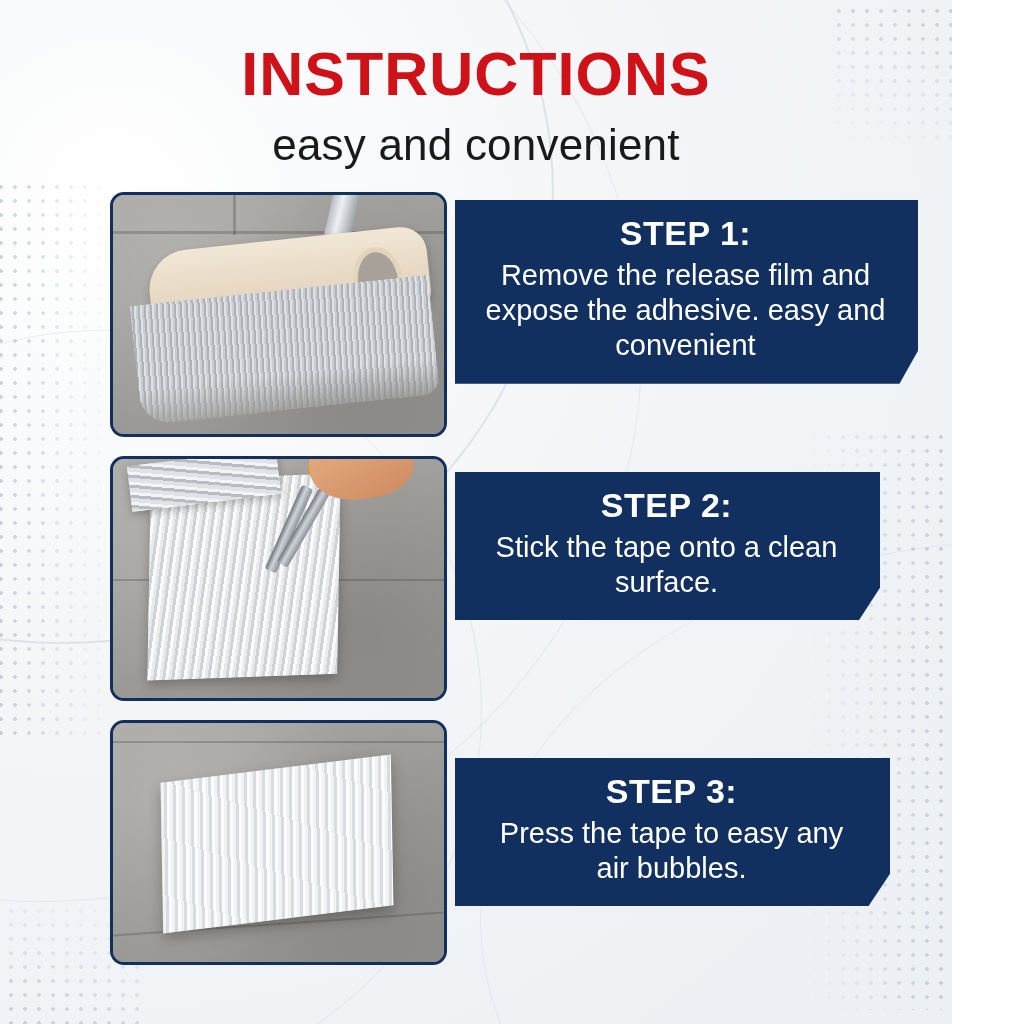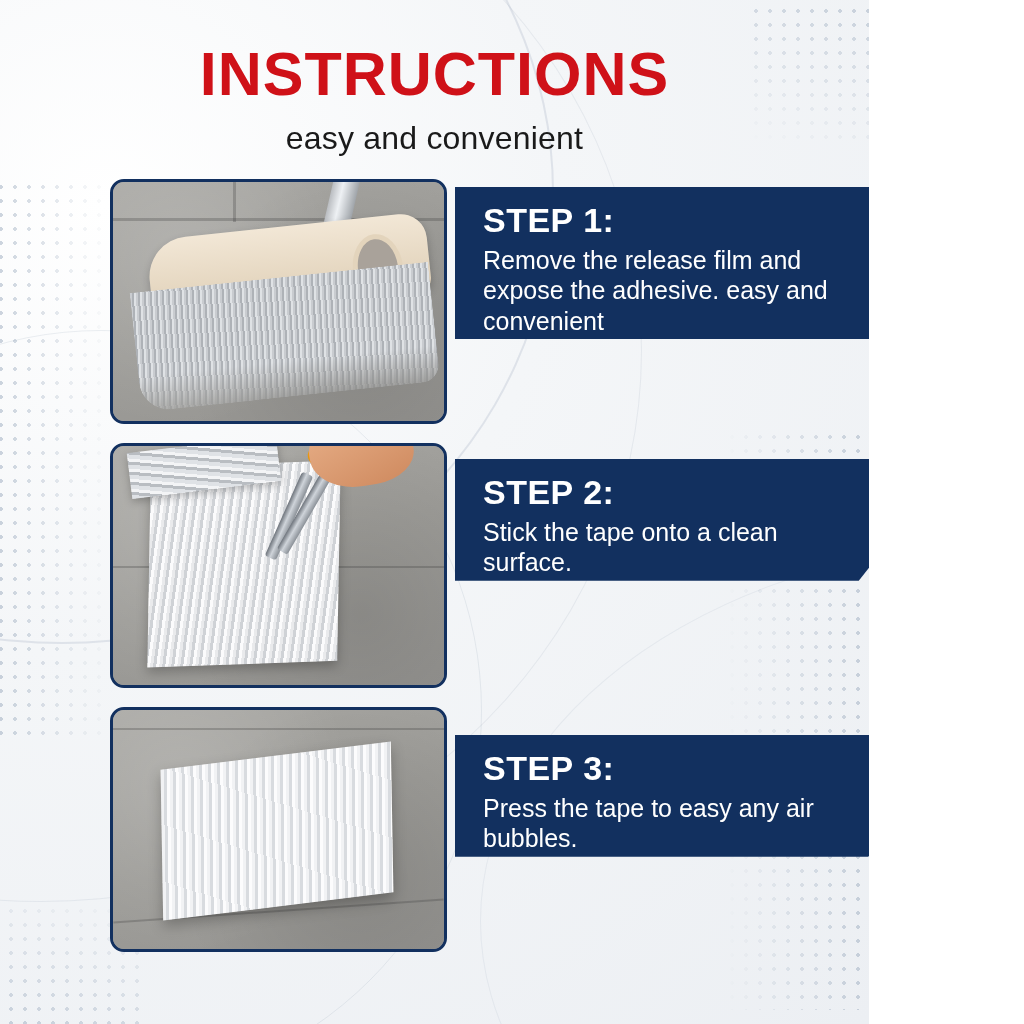--- a/index.html
+++ b/index.html
@@ -9,21 +9,21 @@
   body {
     width: 1024px;
     height: 1024px;
     font-family: "Liberation Sans", sans-serif;
     background: #ffffff;
     overflow: hidden;
   }
 
   .poster {
     position: relative;
-    width: 869px;
+    width: 952px;
     height: 1024px;
     background:
       radial-gradient(circle at 12% 20%, #ffffff 0%, #f4f6f8 40%, #eceff3 100%);
     overflow: hidden;
   }
 
   
   .bg-swoop {
     position: absolute;
     border-radius: 50%;
@@ -91,21 +91,21 @@
   }
   .title {
     font-size: 61px;
     font-weight: bold;
     letter-spacing: 1px;
     color: #cf1118;
     line-height: 1.05;
     margin: 0;
   }
   .subtitle {
-    font-size: 32px;
+    font-size: 44px;
     color: #1a1a1a;
     margin: 14px 0 0 0;
     font-weight: normal;
     letter-spacing: 0.2px;
   }
 
   
   .steps {
     position: relative;
     z-index: 5;
@@ -251,36 +251,37 @@
     box-shadow: 0 6px 14px rgba(0,0,0,0.26);
   }
 
   
   .label {
     position: absolute;
     left: 455px;
     top: 12px;
     background: #12305f;
     color: #ffffff;
-    padding: 16px 30px 3px 28px;
+    padding: 16px 30px 20px 28px;
     box-sizing: border-box;
+    text-align: center;
   }
   .label.l1 { width: 463px; top: 8px; clip-path: polygon(0 0, 100% 0, 100% 82%, 96% 100%, 0 100%); }
   .label.l2 { width: 425px; top: 16px; clip-path: polygon(0 0, 100% 0, 100% 78%, 95% 100%, 0 100%); }
-  .label.l3 { width: 435px; top: 28px; clip-path: polygon(0 0, 100% 0, 100% 78%, 95% 100%, 0 100%); }
+  .label.l3 { width: 435px; top: 38px; clip-path: polygon(0 0, 100% 0, 100% 78%, 95% 100%, 0 100%); }
 
   .step-title {
     font-size: 34px;
     font-weight: bold;
     letter-spacing: 0.5px;
     margin: 0 0 6px 0;
     line-height: 1.05;
   }
   .step-text {
-    font-size: 25px;
+    font-size: 29px;
     line-height: 1.22;
     margin: 0;
     font-weight: normal;
   }
 </style>
 </head>
 <body>
 
 <div class="poster">
 

